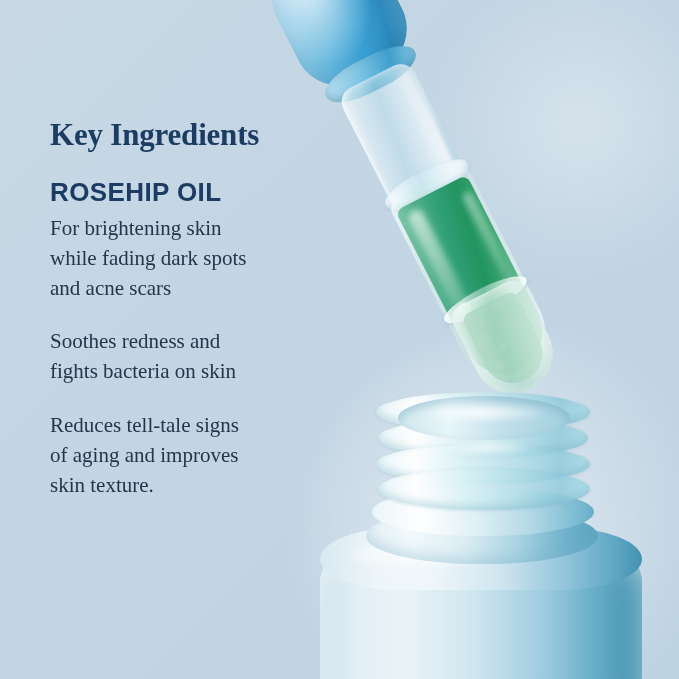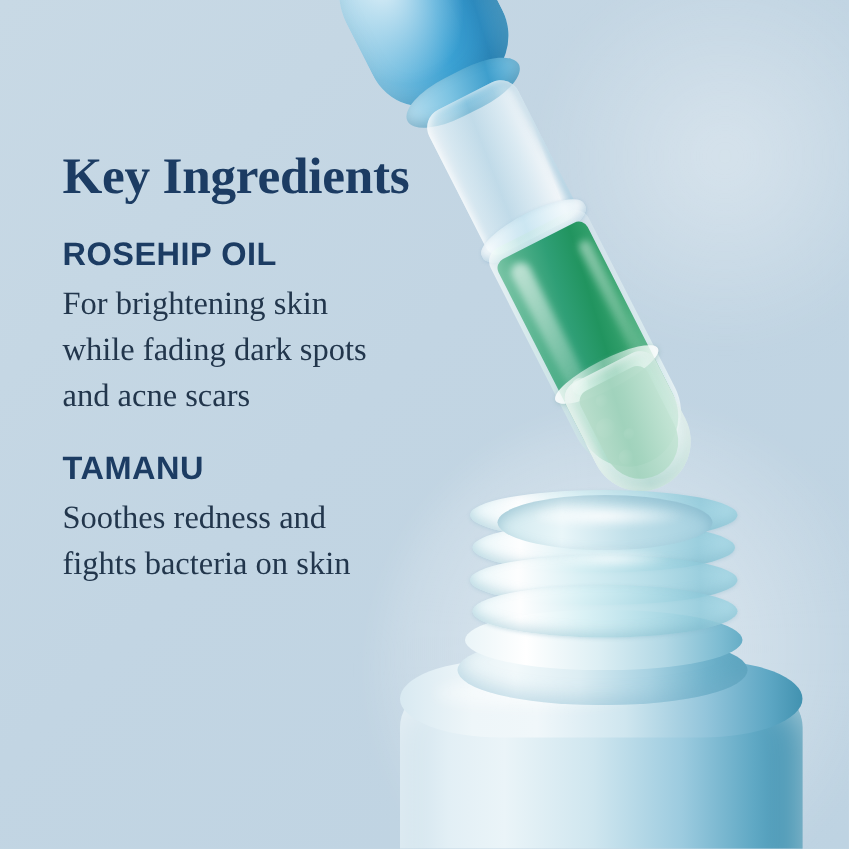--- a/index.html
+++ b/index.html
@@ -290,40 +290,40 @@
 
   
   .content {
     position: absolute;
     left: 50px; top: 118px;
     width: 300px;
   }
   .page-title {
     font-family: "Liberation Serif", serif;
     font-weight: bold;
-    font-size: 41px;
+    font-size: 31px;
     color: #1c3c63;
     letter-spacing: -0.2px;
     margin: 0 0 26px 0;
     line-height: 1.1;
   }
   .block { margin-bottom: 24px; }
   .block:last-child { margin-bottom: 0; }
   .ing-name {
     font-family: "Liberation Sans", sans-serif;
     font-weight: bold;
     font-size: 26px;
     color: #1c3c63;
     letter-spacing: 0.4px;
     margin: 0 0 6px 0;
     line-height: 1.15;
   }
   .ing-desc {
     font-family: "Liberation Serif", serif;
-    font-size: 26px;
+    font-size: 21px;
     color: #22364c;
     line-height: 1.42;
     margin: 0;
     white-space: pre-line;
   }
 </style>
 </head>
 <body>
 
 <div id="canvas">
@@ -373,22 +373,24 @@
     <h1 class="page-title">Key Ingredients</h1>
 
     <div class="block">
       <h2 class="ing-name">ROSEHIP OIL</h2>
       <p class="ing-desc">For brightening skin
 while fading dark spots
 and acne scars</p>
     </div>
 
     <div class="block">
-      <h2 class="ing-name">TAMANU</h2>
       <p class="ing-desc">Soothes redness and
 fights bacteria on skin</p>
     </div>
 
     <div class="block">
+      <p class="ing-desc">Reduces tell-tale signs
+of aging and improves
+skin texture.</p>
     </div>
   </div>
 
 </div>
 
 </body></html>

